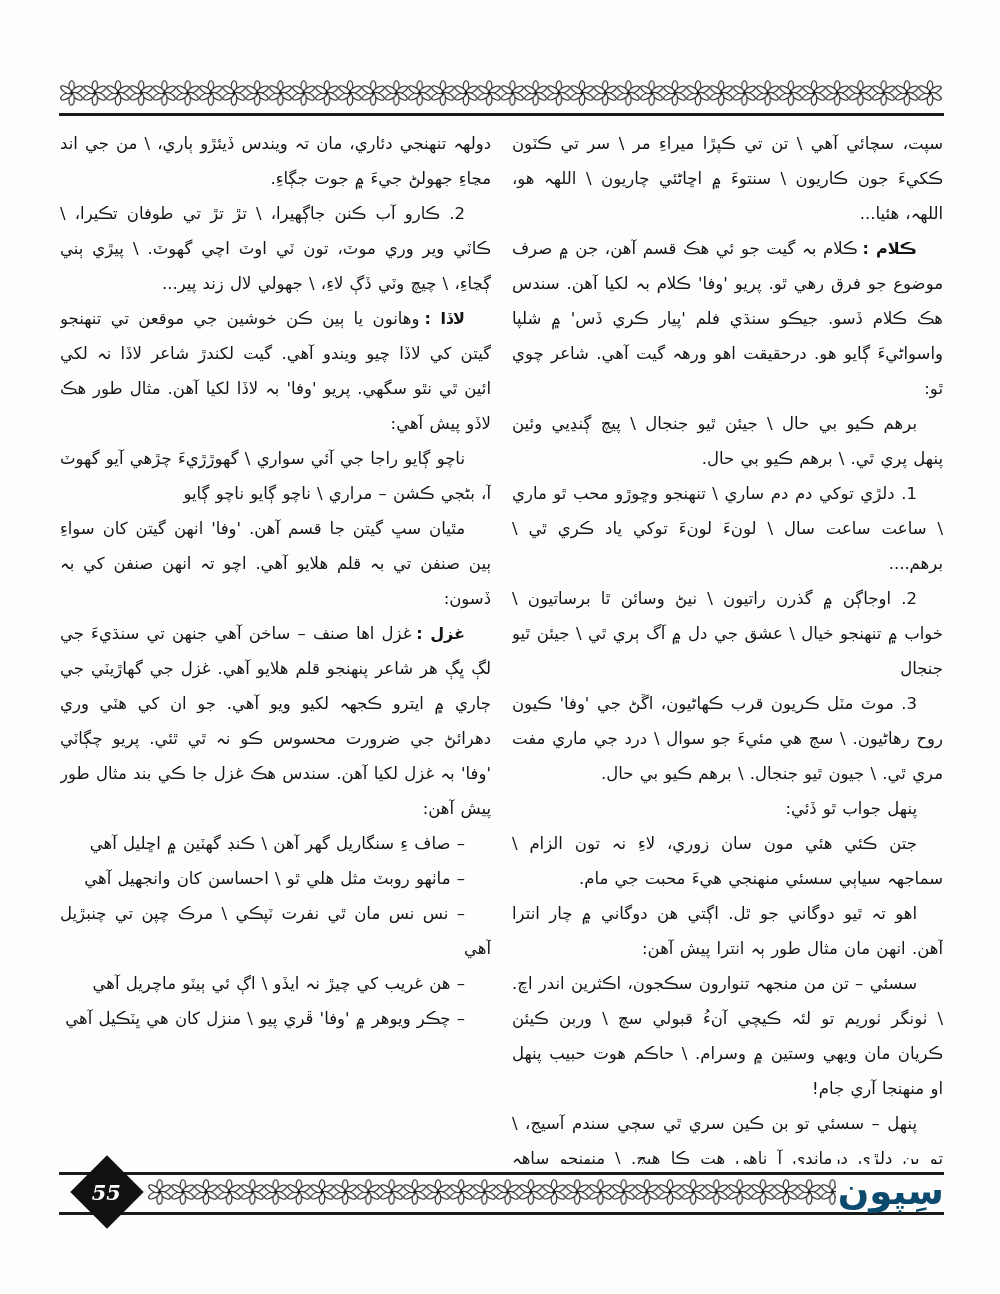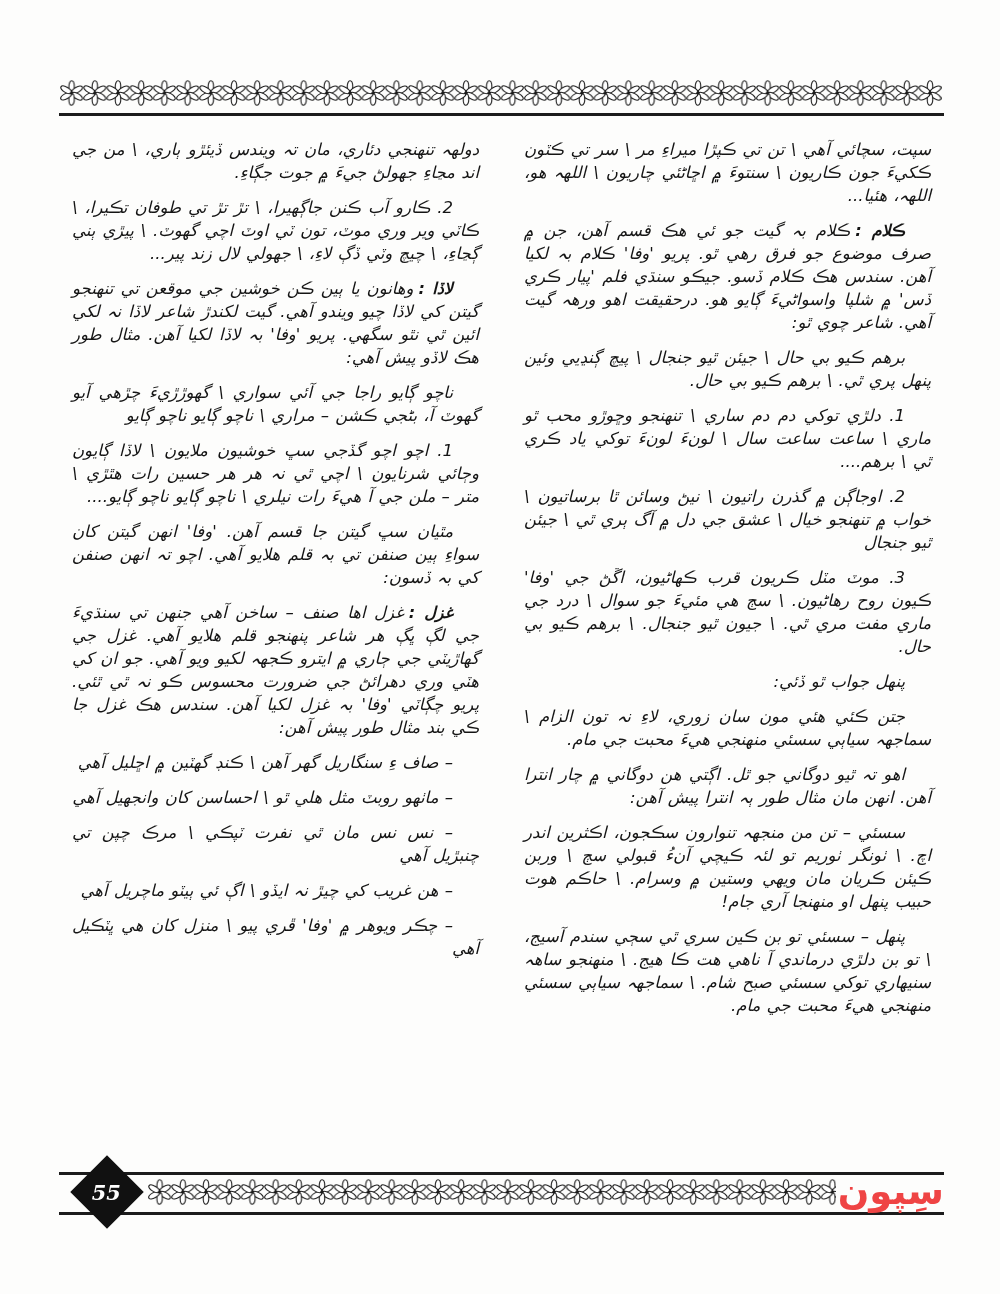--- a/index.html
+++ b/index.html
@@ -14,40 +14,40 @@
   .rule-top{left:59px;top:113px;width:885px;height:3px;}
   .rule-b1{left:59px;top:1172px;width:885px;height:3px;}
   .rule-b2{left:59px;top:1212px;width:885px;height:3px;}
   
   .cols{
     position:absolute;left:60px;top:126px;width:883px;height:1038px;
     display:flex;gap:21px;direction:rtl;overflow:hidden;
   }
   .col{flex:1 1 0;overflow:hidden;text-align:justify;}
   .para{
-    margin:12px;font-size:16.5px;line-height:23px;
-    text-indent:26px;word-spacing:1px;font-style:italic;
+    margin:0;font-size:16.5px;line-height:35px;
+    text-indent:26px;word-spacing:1px;
   }
   .para.cont{text-indent:0;}
   .para b{font-weight:bold;font-size:16px;margin-left:5px;}
   
   .diamond{
     position:absolute;left:81px;top:1166px;width:52px;height:52px;
     background:#111;transform:rotate(45deg);z-index:3;
     display:flex;align-items:center;justify-content:center;
   }
   .diamond span{
     transform:rotate(-45deg);color:#fff;
     font-family:"DejaVu Serif","Liberation Serif",serif;
     font-style:italic;font-weight:bold;font-size:21px;
   }
   .masthead{
     position:absolute;right:56px;top:1160px;width:110px;height:62px;
     display:flex;align-items:center;justify-content:flex-start;
-    font-weight:bold;font-size:37px;color:#ef4444;z-index:2;
+    font-weight:bold;font-size:37px;color:#0c4a6e;z-index:2;
     letter-spacing:1px;
     text-align:center;
   }
 </style>
 </head>
 <body>
 
 <div class="page">
 
   <svg class="orn" style="left:60px;top:78px;" width="882" height="30">
@@ -92,21 +92,20 @@
         <p class="para"><span>جتن ڪئي هئي مون سان زوري، لاءِ نہ تون الزام \ سماجهہ سياٻي سسئي منهنجي هيءَ محبت جي مام.</span></p>
         <p class="para"><span>اهو تہ ٿيو دوگاني جو ٿل. اڳتي هن دوگاني ۾ چار انترا آهن. انهن مان مثال طور ٻہ انترا پيش آهن:</span></p>
         <p class="para"><span>سسئي – تن من منجهہ تنوارون سڪجون، اڪثرين اندر اچ. \ ٺونگر ٺوريم تو لئہ ڪيچي آنءُ قبولي سڄ \ وربن ڪيئن ڪريان مان ويهي وستين ۾ وسرام. \ حاڪم هوت حبيب پنهل او منهنجا آري جام!</span></p>
         <p class="para"><span>پنهل – سسئي تو بن ڪين سري ٿي سڄي سندم آسيج، \ تو بن دلڙي درماندي آ ناهي هت ڪا هيج. \ منهنجو ساهہ سنيهاري توکي سسئي صبح شام. \ سماجهہ سياٻي سسئي منهنجي هيءَ محبت جي مام.</span></p>
       </div>
     <div class="col">
         <p class="para cont"><span>دولهہ تنهنجي دئاري، مان تہ ويندس ڏيئڙو ٻاري، \ من جي اند مڃاءِ جهولڻ جيءَ ۾ جوت جڳاءِ.</span></p>
         <p class="para"><span>2. ڪارو آب ڪنن جاڳهيرا، \ تڙ تڙ تي طوفان تڪيرا، \ ڪاٽي وير وري موٽ، تون ٽي اوٽ اچي گهوٽ. \ پيڙي ٻني ڳڃاءِ، \ چيچ وٽي ڏڳ لاءِ، \ جهولي لال زند پير...</span></p>
         <p class="para"><b>لاڏا :</b><span>وهانون يا ٻين ڪن خوشين جي موقعن تي تنهنجو گيتن کي لاڏا چيو ويندو آهي. گيت لکندڙ شاعر لاڏا نہ لکي ائين ٿي نٿو سگهي. پريو 'وفا' بہ لاڏا لکيا آهن. مثال طور هڪ لاڏو پيش آهي:</span></p>
         <p class="para"><span>ناچو ڳايو راجا جي آئي سواري \ گهوڙڙيءَ چڙهي آيو گهوٽ آ، بڻجي ڪشن – مراري \ ناچو ڳايو ناچو ڳايو</span></p>
-        <p class="para"><span>1. اچو اچو گڏجي سڀ خوشيون ملايون \ لاڏا ڳايون وڄائي شرنايون \ اچي ٿي نہ هر هر حسين رات هٿڙي \ متر – ملن جي آ هيءَ رات نيلري \ ناچو ڳايو ناچو ڳايو....</span></p>
         <p class="para"><span>مٿيان سڀ گيتن جا قسم آهن. 'وفا' انهن گيتن کان سواءِ ٻين صنفن تي بہ قلم هلايو آهي. اچو تہ انهن صنفن کي بہ ڏسون:</span></p>
         <p class="para"><b>غزل :</b><span>غزل اها صنف – ساخن آهي جنهن تي سنڌيءَ جي لڳ ڀڳ هر شاعر پنهنجو قلم هلايو آهي. غزل جي گهاڙيٽي جي ڄاري ۾ ايترو ڪجهہ لکيو ويو آهي. جو ان کي هٽي وري دهرائڻ جي ضرورت محسوس ڪو نہ ٿي ٿئي. پريو چڳاٽي 'وفا' بہ غزل لکيا آهن. سندس هڪ غزل جا ڪي بند مثال طور پيش آهن:</span></p>
         <p class="para"><span>– صاف ءِ سنگاريل گهر آهن \ ڪنڊ گهٽين ۾ اڇليل آهي</span></p>
         <p class="para"><span>– ماٺهو روبٽ مثل هلي ٿو \ احساسن کان وانجهيل آهي</span></p>
         <p class="para"><span>– نس نس مان ٿي نفرت ٽپڪي \ مرڪ چپن تي چنبڙيل آهي</span></p>
         <p class="para"><span>– هن غريب کي چيڙ نہ ايڏو \ اڳ ئي ٻيٽو ماچريل آهي</span></p>
         <p class="para"><span>– چڪر ويوهر ۾ 'وفا' ڦري پيو \ منزل کان هي ڀٽڪيل آهي</span></p>
       </div>
   </div>
 

